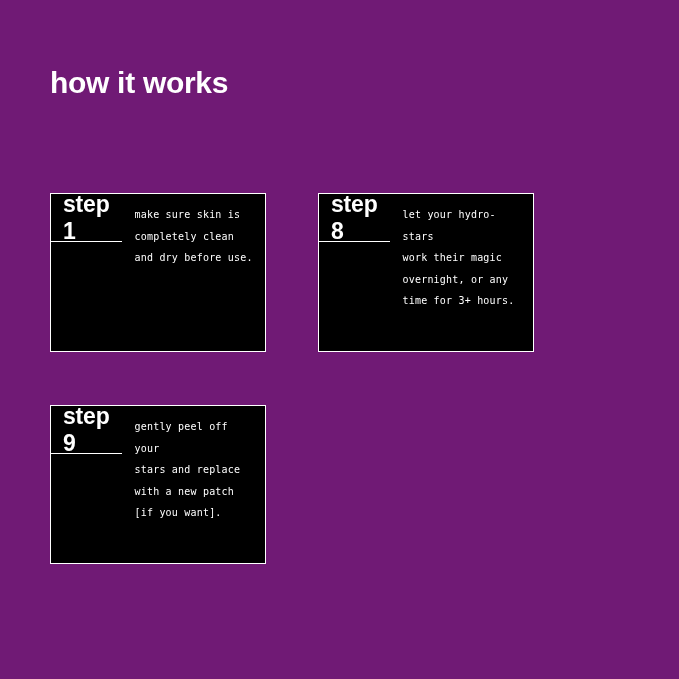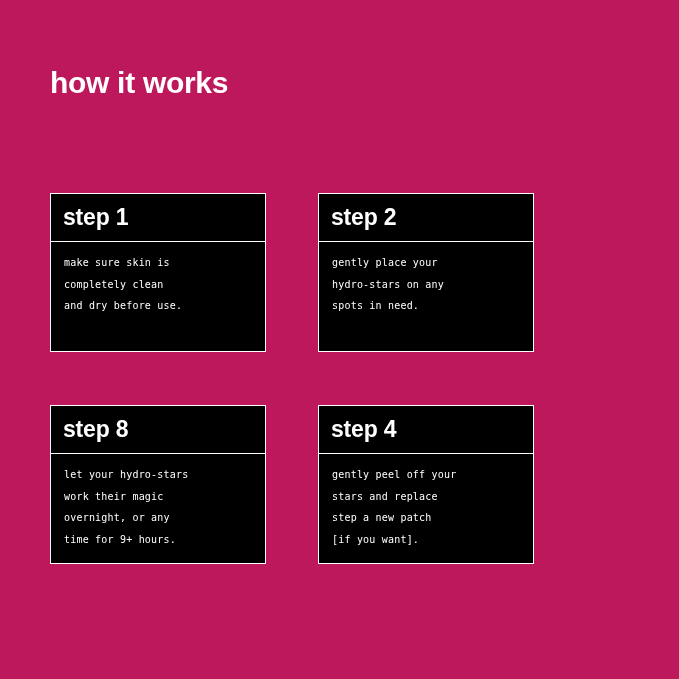--- a/index.html
+++ b/index.html
@@ -4,21 +4,21 @@
 <style>
   html, body {
     margin: 0;
     padding: 0;
     background: #000000;
   }
   .canvas {
     position: relative;
     width: 679px;
     height: 679px;
-    background: #be185d;
+    background: #701a75;
     overflow: hidden;
     font-family: "Liberation Sans", sans-serif;
   }
   .page-title {
     position: absolute;
     left: 50px;
     top: 66px;
     margin: 0;
     color: #ffffff;
     font-family: "Liberation Sans", sans-serif;
@@ -35,21 +35,20 @@
     grid-template-columns: 216px 216px;
     grid-template-rows: 159px 159px;
     column-gap: 52px;
     row-gap: 53px;
   }
   .step-card {
     box-sizing: border-box;
     border: 1.5px solid #ffffff;
     background: #000000;
     display: flex;
-    flex-direction: column;
   }
   .step-header {
     box-sizing: border-box;
     height: 48px;
     flex: 0 0 48px;
     border-bottom: 1.5px solid #ffffff;
     display: flex;
     align-items: center;
     padding: 0 12px;
     color: #ffffff;
@@ -77,37 +76,31 @@
 
   <div class="steps-grid">
 
     <div class="step-card">
       <div class="step-header">step 1</div>
       <div class="step-body">make sure skin is
 completely clean
 and dry before use.</div>
     </div>
 
-    <div class="step-card">
-      <div class="step-header">step 2</div>
-      <div class="step-body">gently place your
-hydro-stars on any
-spots in need.</div>
-    </div>
 
     <div class="step-card">
       <div class="step-header">step 8</div>
       <div class="step-body">let your hydro-stars
 work their magic
 overnight, or any
-time for 9+ hours.</div>
+time for 3+ hours.</div>
     </div>
 
     <div class="step-card">
-      <div class="step-header">step 4</div>
+      <div class="step-header">step 9</div>
       <div class="step-body">gently peel off your
 stars and replace
-step a new patch
+with a new patch
 [if you want].</div>
     </div>
 
   </div>
 </div>
 
 </body></html>

